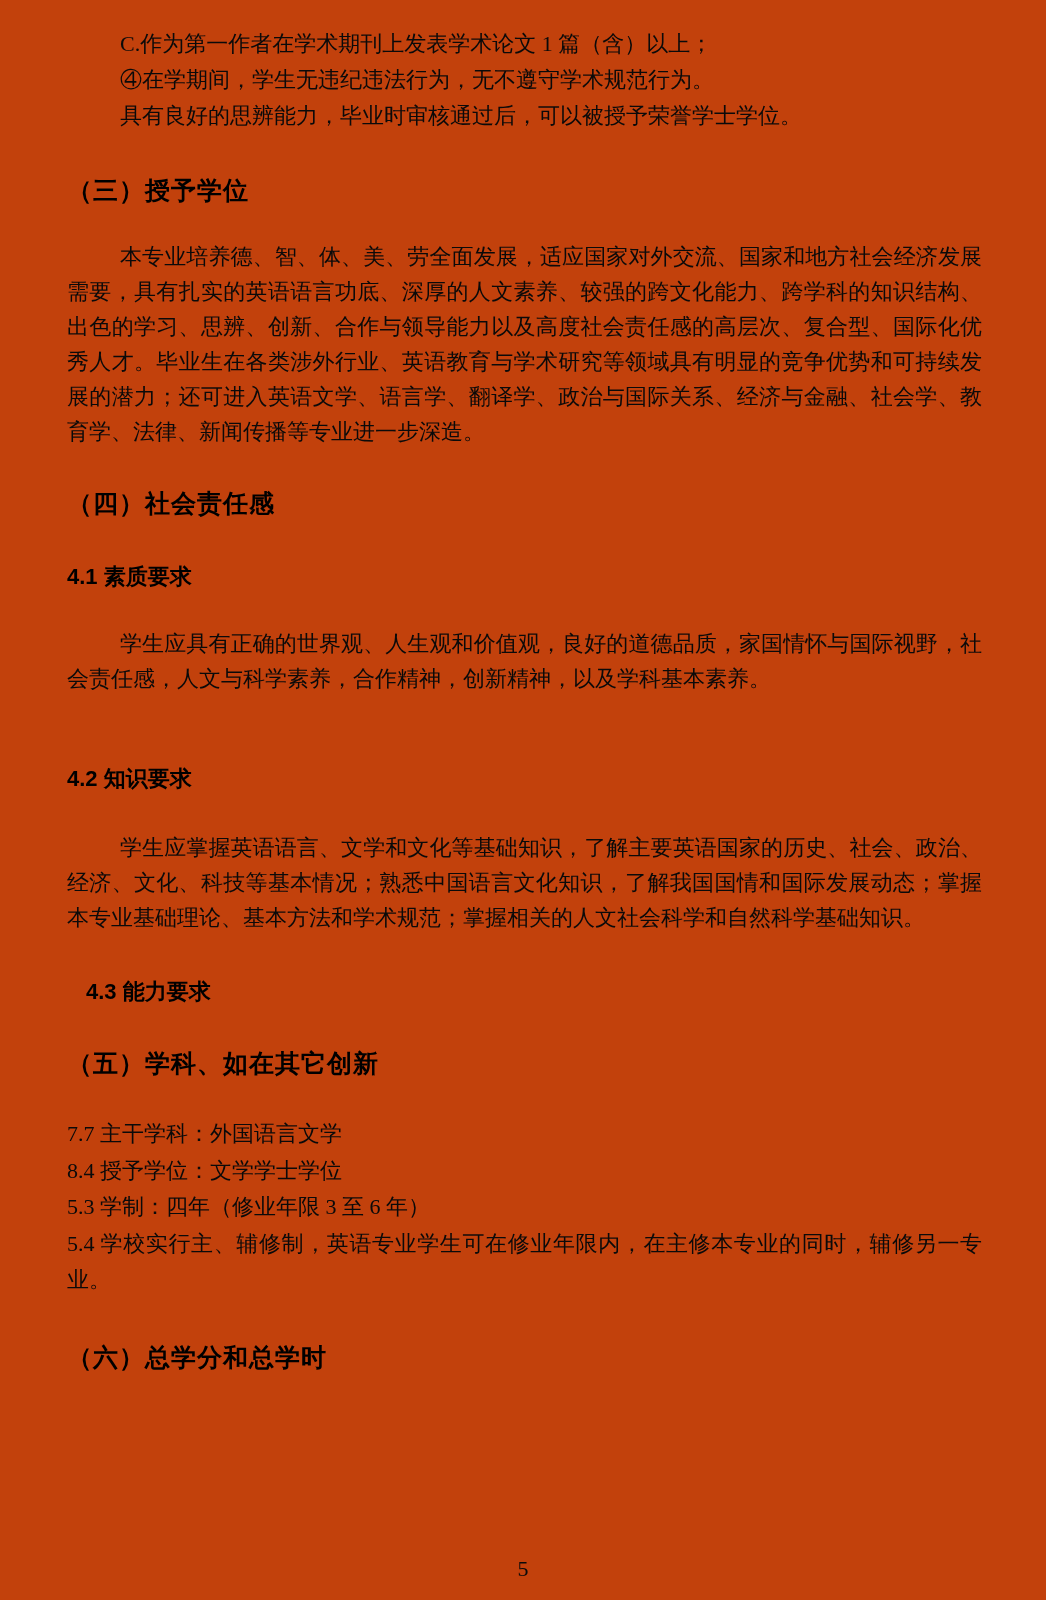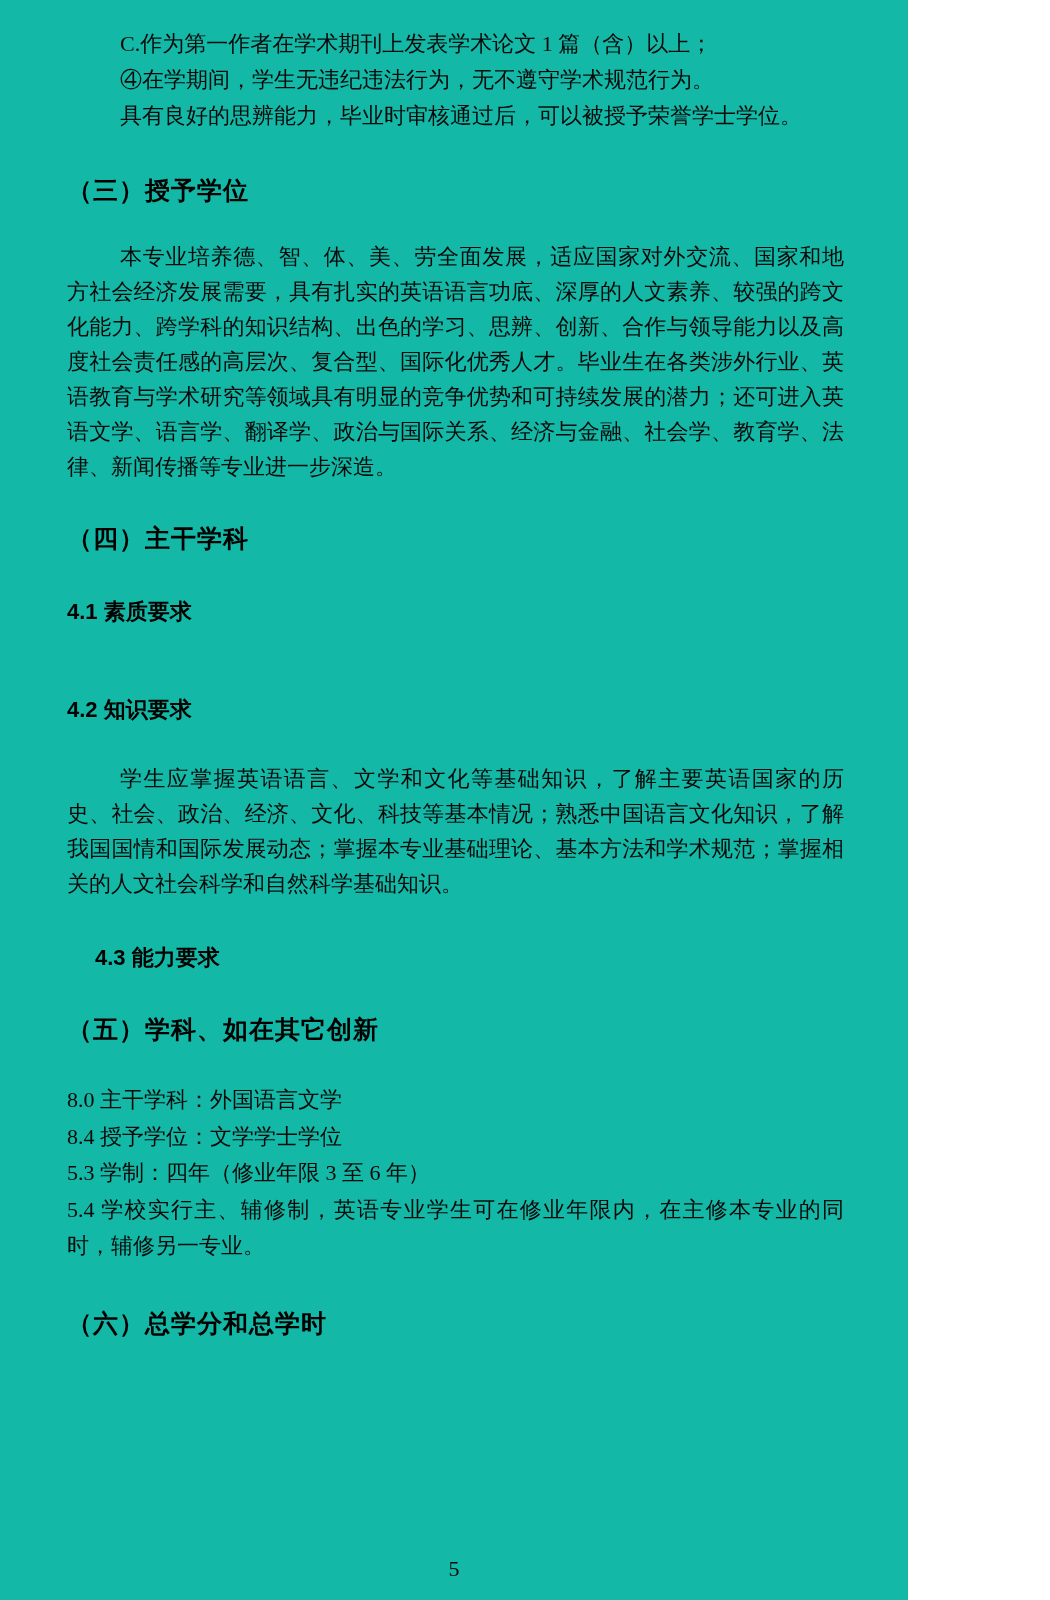--- a/index.html
+++ b/index.html
@@ -4,23 +4,23 @@
 <style>
   * { margin: 0; padding: 0; box-sizing: border-box; }
   html, body { background: #ffffff; }
   body {
     width: 1050px;
     font-family: "Liberation Serif", "DejaVu Serif", serif;
     color: #0a0a0a;
   }
   .page {
     position: relative;
-    width: 908px;
+    width: 1046px;
     height: 1600px;
-    background: #14b8a6;
+    background: #c2410c;
     overflow: hidden;
     padding: 26px 64px 0 67px;
   }
   
   .body-line, .body-para, .plain-item {
     font-size: 22px;
     line-height: 35px;
     text-align: justify;
     color: #0a0a0a;
   }
@@ -41,21 +41,21 @@
     letter-spacing: 1px;
   }
   
   .sub-heading {
     font-family: "Liberation Sans", "DejaVu Sans", sans-serif;
     font-weight: bold;
     font-size: 22px;
     line-height: 30px;
     color: #000000;
   }
-  .sub-heading.indented { margin-left: 28px; }
+  .sub-heading.indented { margin-left: 19px; }
 
   .m-sec3-h   { margin-top: 40px; }
   .m-sec3-p   { margin-top: 32px; }
   .m-sec4-h   { margin-top: 38px; }
   .m-sub1-h   { margin-top: 42px; }
   .m-sub1-p   { margin-top: 34px; }
   .m-sub2-h   { margin-top: 68px; }
   .m-sub2-p   { margin-top: 36px; }
   .m-sub3-h   { margin-top: 42px; }
   .m-sub3-p   { margin-top: 36px; }
@@ -83,32 +83,33 @@
 
   <div>
     <div class="body-line">C.作为第一作者在学术期刊上发表学术论文 1 篇（含）以上；</div>
     <div class="body-line">④在学期间，学生无违纪违法行为，无不遵守学术规范行为。</div>
     <div class="body-line">具有良好的思辨能力，毕业时审核通过后，可以被授予荣誉学士学位。</div>
   </div>
 
   <div class="sec-heading m-sec3-h">（三）授予学位</div>
   <p class="body-para m-sec3-p">本专业培养德、智、体、美、劳全面发展，适应国家对外交流、国家和地方社会经济发展需要，具有扎实的英语语言功底、深厚的人文素养、较强的跨文化能力、跨学科的知识结构、出色的学习、思辨、创新、合作与领导能力以及高度社会责任感的高层次、复合型、国际化优秀人才。毕业生在各类涉外行业、英语教育与学术研究等领域具有明显的竞争优势和可持续发展的潜力；还可进入英语文学、语言学、翻译学、政治与国际关系、经济与金融、社会学、教育学、法律、新闻传播等专业进一步深造。</p>
 
-  <div class="sec-heading m-sec4-h">（四）主干学科</div>
+  <div class="sec-heading m-sec4-h">（四）社会责任感</div>
 
   <div class="sub-heading m-sub1-h">4.1 素质要求</div>
+  <p class="body-para m-sub1-p">学生应具有正确的世界观、人生观和价值观，良好的道德品质，家国情怀与国际视野，社会责任感，人文与科学素养，合作精神，创新精神，以及学科基本素养。</p>
 
   <div class="sub-heading m-sub2-h">4.2 知识要求</div>
   <p class="body-para m-sub2-p">学生应掌握英语语言、文学和文化等基础知识，了解主要英语国家的历史、社会、政治、经济、文化、科技等基本情况；熟悉中国语言文化知识，了解我国国情和国际发展动态；掌握本专业基础理论、基本方法和学术规范；掌握相关的人文社会科学和自然科学基础知识。</p>
 
   <div class="sub-heading indented m-sub3-h">4.3 能力要求</div>
 
   <div class="sec-heading m-sec5-h">（五）学科、如在其它创新</div>
   <div class="m-sec5-l">
-    <div class="body-para sec5-item" style="text-indent:0;">8.0 主干学科：外国语言文学</div>
+    <div class="body-para sec5-item" style="text-indent:0;">7.7 主干学科：外国语言文学</div>
     <div class="body-para sec5-item" style="text-indent:0;">8.4 授予学位：文学学士学位</div>
     <div class="body-para sec5-item" style="text-indent:0;">5.3 学制：四年（修业年限 3 至 6 年）</div>
     <div class="body-para sec5-item" style="text-indent:0;">5.4 学校实行主、辅修制，英语专业学生可在修业年限内，在主修本专业的同时，辅修另一专业。</div>
   </div>
 
   <div class="sec-heading m-sec6-h">（六）总学分和总学时</div>
 
   <div class="page-footer">
     <span class="page-number">5</span>
   </div>

